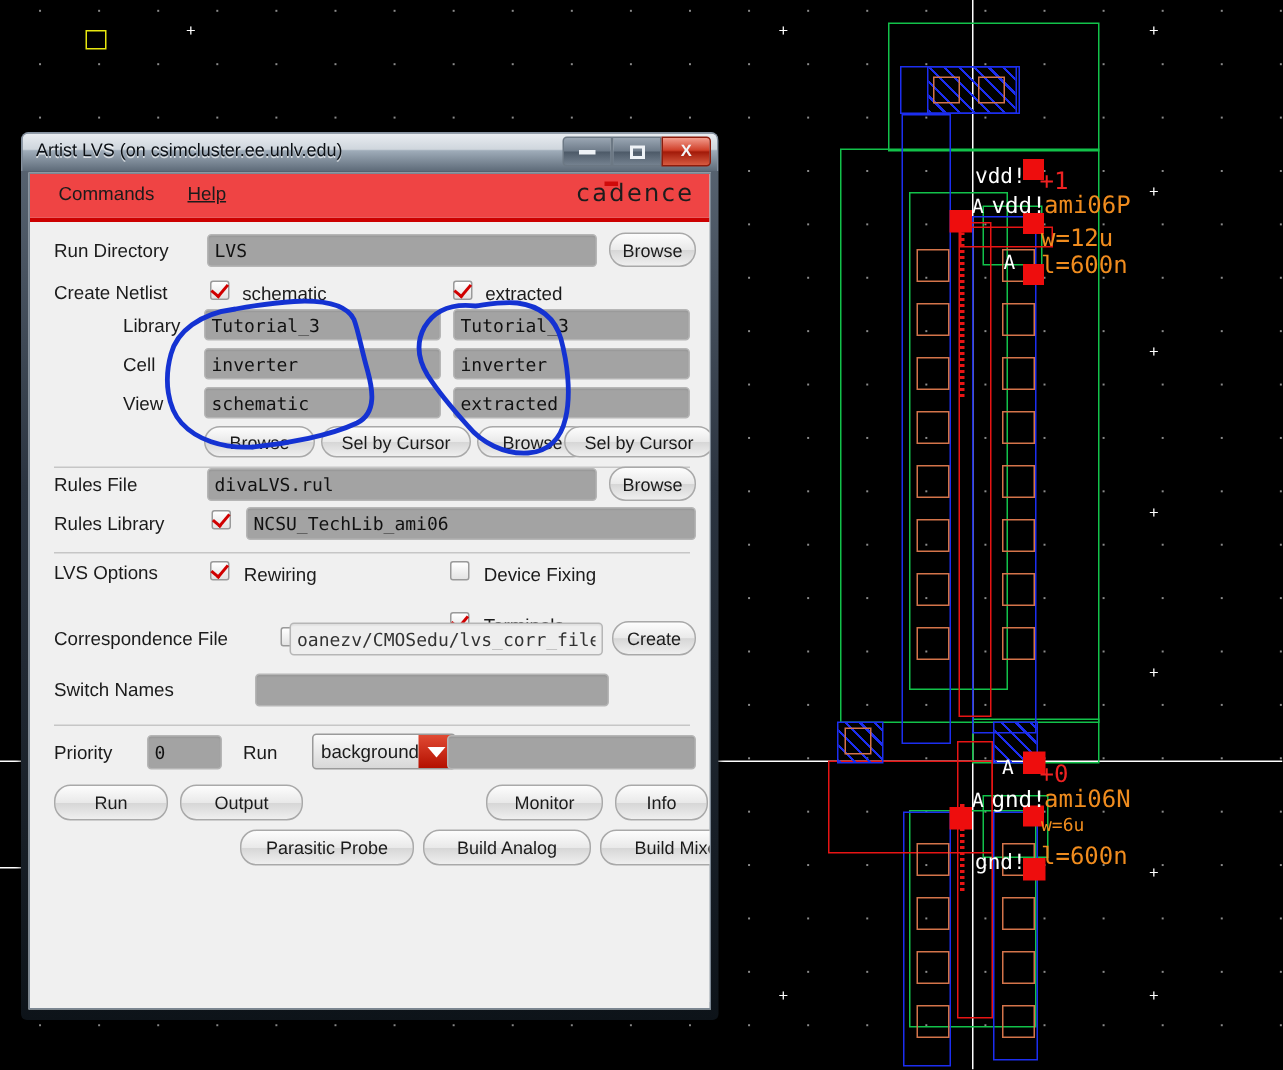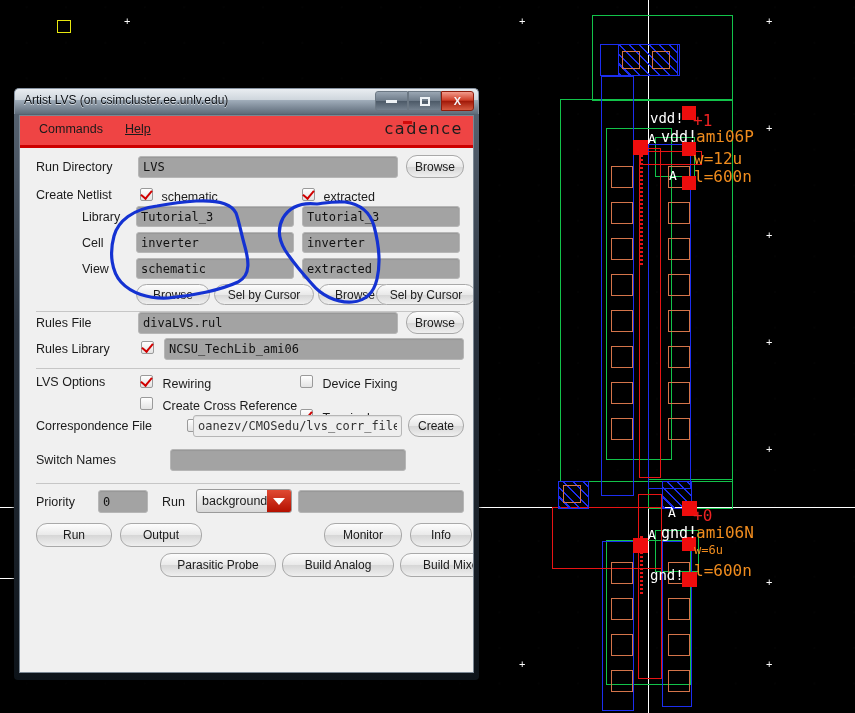--- a/index.html
+++ b/index.html
@@ -76,21 +76,21 @@
        background:linear-gradient(180deg,#fdfdfd 0%,#e9e9e9 50%,#d6d6d6 51%,#efefef 100%);
        font-family:"Liberation Sans",sans-serif;font-size:12px;color:#1b1b1b;
        display:flex;align-items:center;justify-content:center;cursor:pointer;}
   .cb{box-sizing:border-box;width:13px;height:13px;border:1px solid #9a9a9a;border-radius:2px;
        background:linear-gradient(180deg,#ffffff,#e3e3e3);position:relative;cursor:pointer;display:inline-block;}
   .cb.on::after{content:"";position:absolute;left:2px;top:-1px;width:5px;height:9px;
        border:solid #d00000;border-width:0 2.6px 2.6px 0;transform:rotate(40deg);}
   .cblabel{font-size:12.5px;color:#1b1b1b;font-family:"Liberation Sans",sans-serif;}
   .sep{position:absolute;height:1px;background:#c6c6c6;}
   .combo{box-sizing:border-box;border:1px solid #9a9a9a;border-radius:3px;display:flex;align-items:center;
-       background:linear-gradient(180deg,#fafafa,#d8d8d8);cursor:pointer;overflow:hidden;}
+       background:linear-gradient(180deg,#fafafa,#d8d8d8);cursor:pointer;overflow:hidden;margin-left:12px;}
   .combo .ctext{flex:1;padding-left:5px;font-family:"Liberation Sans",sans-serif;font-size:12.5px;color:#1b1b1b;}
   .combo .carrow{width:24px;align-self:stretch;display:flex;align-items:center;justify-content:center;
        background:linear-gradient(180deg,#e04a33,#b41000);}
   .combo .carrow i{display:block;width:0;height:0;border-left:6px solid transparent;border-right:6px solid transparent;
        border-top:7px solid #fff;}
   #status{position:absolute;left:5px;top:586px;width:455px;height:24px;background:#f5f5f5;
        border:1px solid #8b97a3;box-sizing:border-box;display:flex;align-items:center;}
   #status .num{width:23px;font-size:12px;color:#333;padding-left:4px;
        font-family:"Liberation Sans",sans-serif;border-right:1px solid #bbb;}
   #status .field{flex:1;height:100%;background:#fff;border-left:1px solid #ddd;}
@@ -296,24 +296,20 @@
       
       <div class="row flabel" style="left:16px;top:227px;">LVS Options</div>
       <div class="row" style="left:120px;top:226px;">
         <span class="cb on"></span>
         <span class="cblabel" style="margin-left:5px;">Rewiring</span>
       </div>
       <div class="row" style="left:280px;top:226px;">
         <span class="cb"></span>
         <span class="cblabel" style="margin-left:5px;">Device Fixing</span>
       </div>
-      <div class="row" style="left:120px;top:248px;">
-        <span class="cb"></span>
-        <span class="cblabel" style="margin-left:5px;">Create Cross Reference</span>
-      </div>
       <div class="row" style="left:280px;top:260px;">
         <span class="cb on"></span>
         <span class="cblabel" style="margin-left:5px;">Terminals</span>
       </div>
 
       
       <div class="row flabel" style="left:16px;top:271px;">Correspondence File</div>
       <span class="cb row" style="left:150px;top:270px;"></span>
       <input class="tin grey row" style="left: 173px; top: 267px; width: 209px; height: 22px;" value="oanezv/CMOSedu/lvs_corr_file">
       <div class="btn row" style="left:388px;top:266px;width:56px;height:23px;">Create</div>

